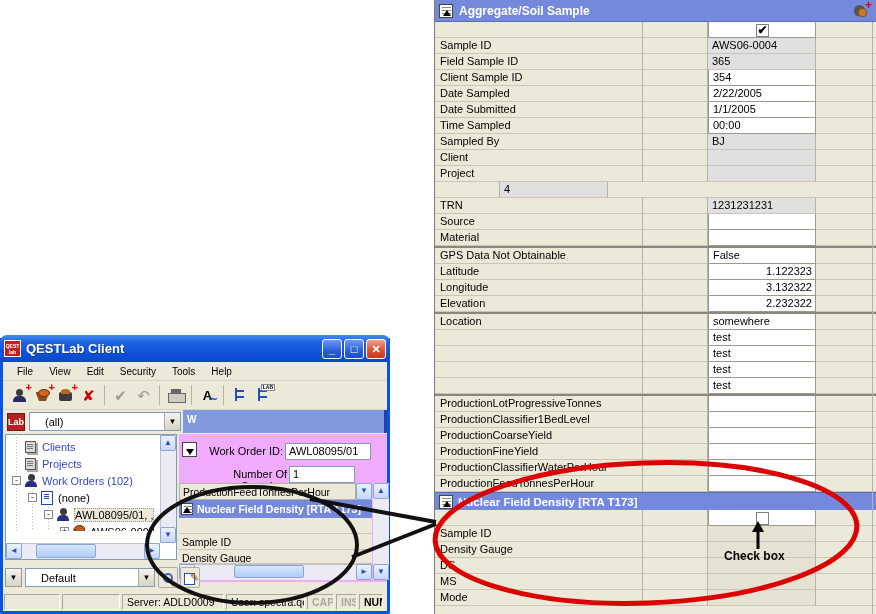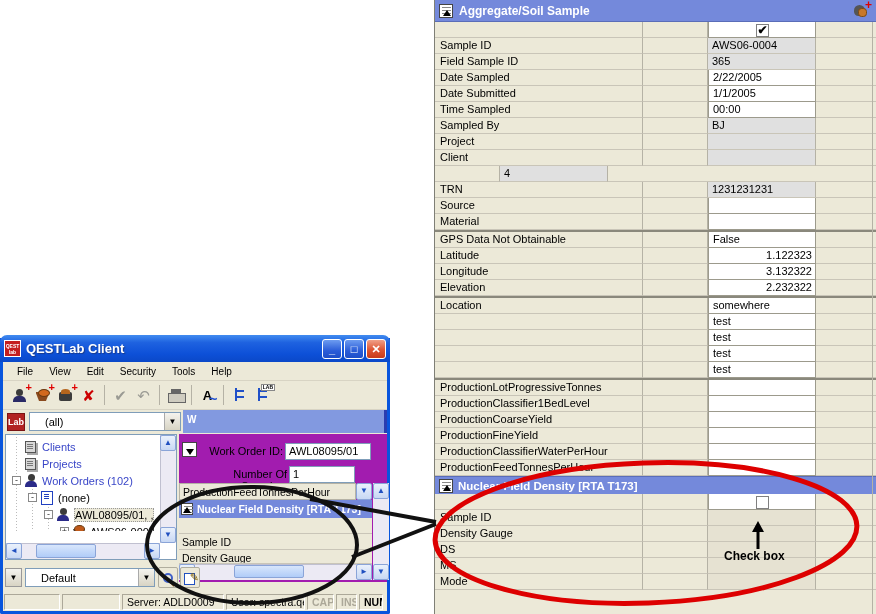--- a/index.html
+++ b/index.html
@@ -90,21 +90,21 @@
   .tico-person::after { content:""; position:absolute; left:1px; top:7px; width:12px; height:6px; border-radius:5px 5px 0 0; background:#2a2a88; }
   .tico-list::before { content:""; position:absolute; left:1px; top:0; width:10px; height:12px; background:#fff; border:1px solid #2040C0; }
   .tico-list::after { content:""; position:absolute; left:4px; top:3px; width:5px; height:1px; background:#2040C0; box-shadow:0 2px 0 #2040C0, 0 4px 0 #2040C0; }
   .tico-bucket::before { content:""; position:absolute; left:1px; top:4px; width:12px; height:8px; background:#3a3a3a; clip-path:polygon(0 0,100% 0,72% 100%,28% 100%); }
   .tico-bucket::after { content:""; position:absolute; left:2px; top:0; width:9px; height:6px; border-radius:50%; background:#C05A1A; border:1px solid #6a3a10; }
   .vscroll { position:absolute; right:0; top:0; width:16px; bottom:16px; background:#ECEAF4; border-left:1px solid #c0c0d0; }
   .hscroll { position:absolute; left:0; bottom:0; right:16px; height:16px; background:#ECEAF4; border-top:1px solid #c0c0d0; }
   .sbtn { position:absolute; width:16px; height:16px; background:linear-gradient(180deg,#EAF1FC,#C8D8F4); border:1px solid #8aa4d8; border-radius:2px; color:#2050C0; font-size:8px; text-align:center; line-height:14px; }
   .sthumb { position:absolute; background:linear-gradient(180deg,#D8E6FC,#B0CCF8); border:1px solid #8aa4d8; border-radius:2px; }
 
-  .detail-pane { position:absolute; left:176px; top:0; width:208px; height:148px; background:#a21caf; }
+  .detail-pane { position:absolute; left:176px; top:0; width:208px; height:148px; background:#f0abfc; }
   .dp-ico { position:absolute; left:3px; top:8px; width:15px; height:15px; background:#fff; border:1px solid #444; }
   .dp-ico::after { content:""; position:absolute; right:2px; bottom:1px; width:0; height:0; border-left:4px solid transparent; border-right:4px solid transparent; border-top:6px solid #000; }
   .dp-label { position:absolute; font-size:11px; color:#000; text-align:right; }
   .dp-field { position:absolute; height:17px; background:#fff; border:1px solid #7f9db9; font-size:11px; padding:1px 0 0 3px; }
   .dp-row { position:absolute; left:0; top:49px; width:177px; height:17px; background:#ECE9D8; border:1px solid #b5b2a5; font-size:10.5px; padding:2px 0 0 3px; white-space:nowrap; overflow:hidden; }
   .dp-drop { position:absolute; left:177px; top:49px; width:16px; height:17px; }
   .dp-nfd { position:absolute; left:0; top:66px; width:193px; height:18px; background:#7489DB; display:flex; align-items:center; padding:0 2px; overflow:hidden; }
   .dp-nfd .panel-ico { width:12px; height:12px; }
   .dp-nfd .t { color:#fff; font-weight:bold; font-size:10.5px; margin-left:4px; white-space:nowrap; }
   .dp-grow { position:absolute; left:0; width:193px; height:16px; background:#ECE9D8; border-bottom:1px solid #c9c5b8; font-size:10.5px; padding:2px 0 0 3px; }
@@ -160,20 +160,26 @@
           <div class="c-val gray">AWS06-0004</div>
           <div class="c-fill"></div>
         </div>
         <div class="grow">
           <div class="c-label">Field Sample ID</div>
           <div class="c-mid"></div>
           <div class="c-val gray">365</div>
           <div class="c-fill"></div>
         </div>
         <div class="grow">
+          <div class="c-label">Client Sample ID</div>
+          <div class="c-mid"></div>
+          <div class="c-val white">354</div>
+          <div class="c-fill"></div>
+        </div>
+        <div class="grow">
           <div class="c-label">Date Sampled</div>
           <div class="c-mid"></div>
           <div class="c-val white">2/22/2005</div>
           <div class="c-fill"></div>
         </div>
         <div class="grow">
           <div class="c-label">Date Submitted</div>
           <div class="c-mid"></div>
           <div class="c-val white">1/1/2005</div>
           <div class="c-fill"></div>
@@ -184,27 +190,27 @@
           <div class="c-val white">00:00</div>
           <div class="c-fill"></div>
         </div>
         <div class="grow">
           <div class="c-label">Sampled By</div>
           <div class="c-mid"></div>
           <div class="c-val gray">BJ</div>
           <div class="c-fill"></div>
         </div>
         <div class="grow">
+          <div class="c-label">Client</div>
+          <div class="c-mid"></div>
+          <div class="c-val gray"></div>
+          <div class="c-fill"></div>
+        </div>
+        <div class="grow">
           <div class="c-label">Project</div>
-          <div class="c-mid"></div>
-          <div class="c-val gray"></div>
-          <div class="c-fill"></div>
-        </div>
-        <div class="grow">
-          <div class="c-label">Client</div>
           <div class="c-mid"></div>
           <div class="c-val gray"></div>
           <div class="c-fill"></div>
         </div>
         <div class="grow">
           <div class="c-mid"></div>
           <div class="c-val gray">4</div>
           <div class="c-fill"></div>
         </div>
         <div class="grow">

